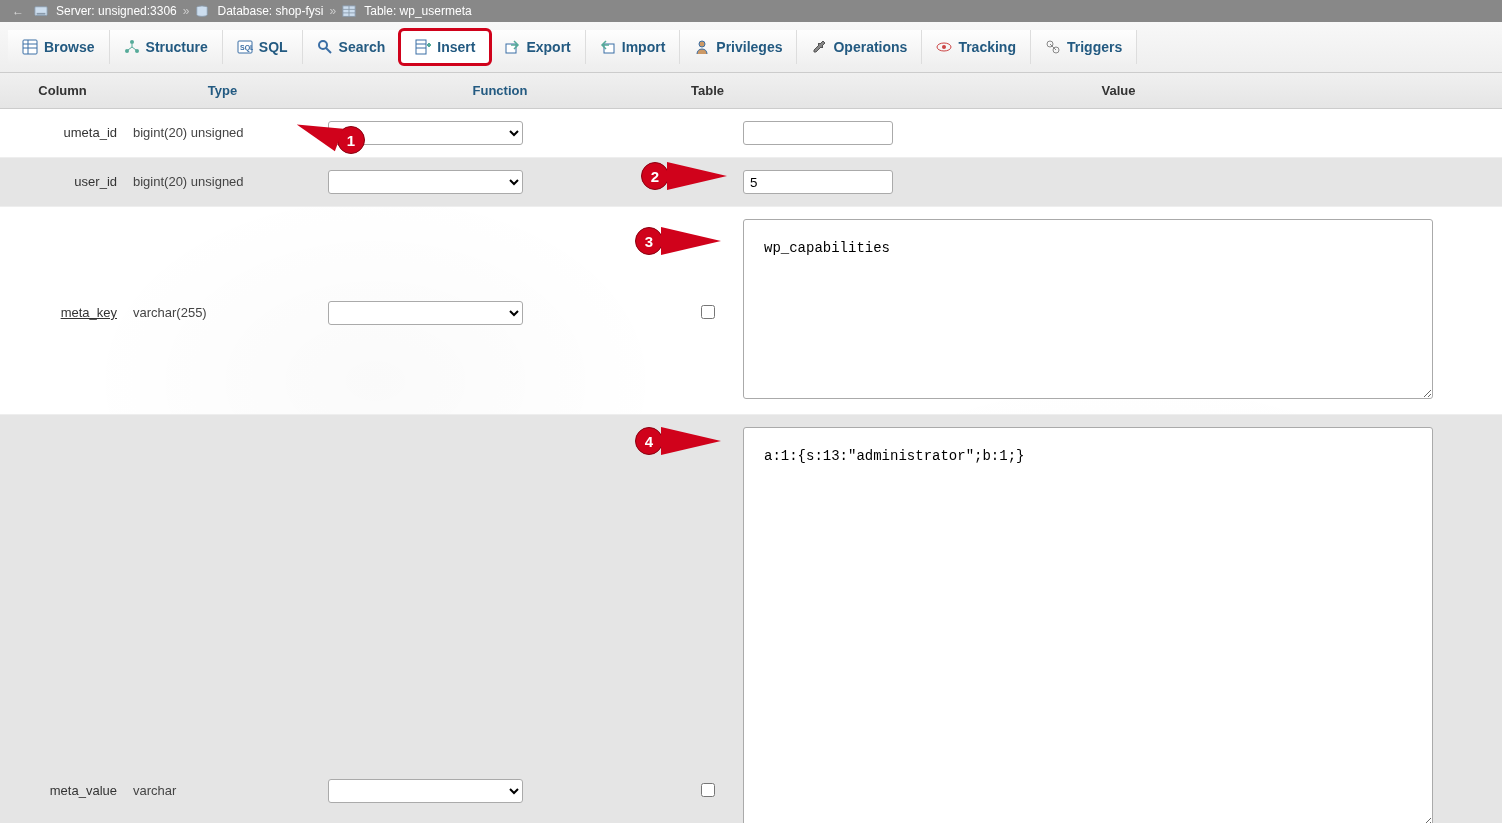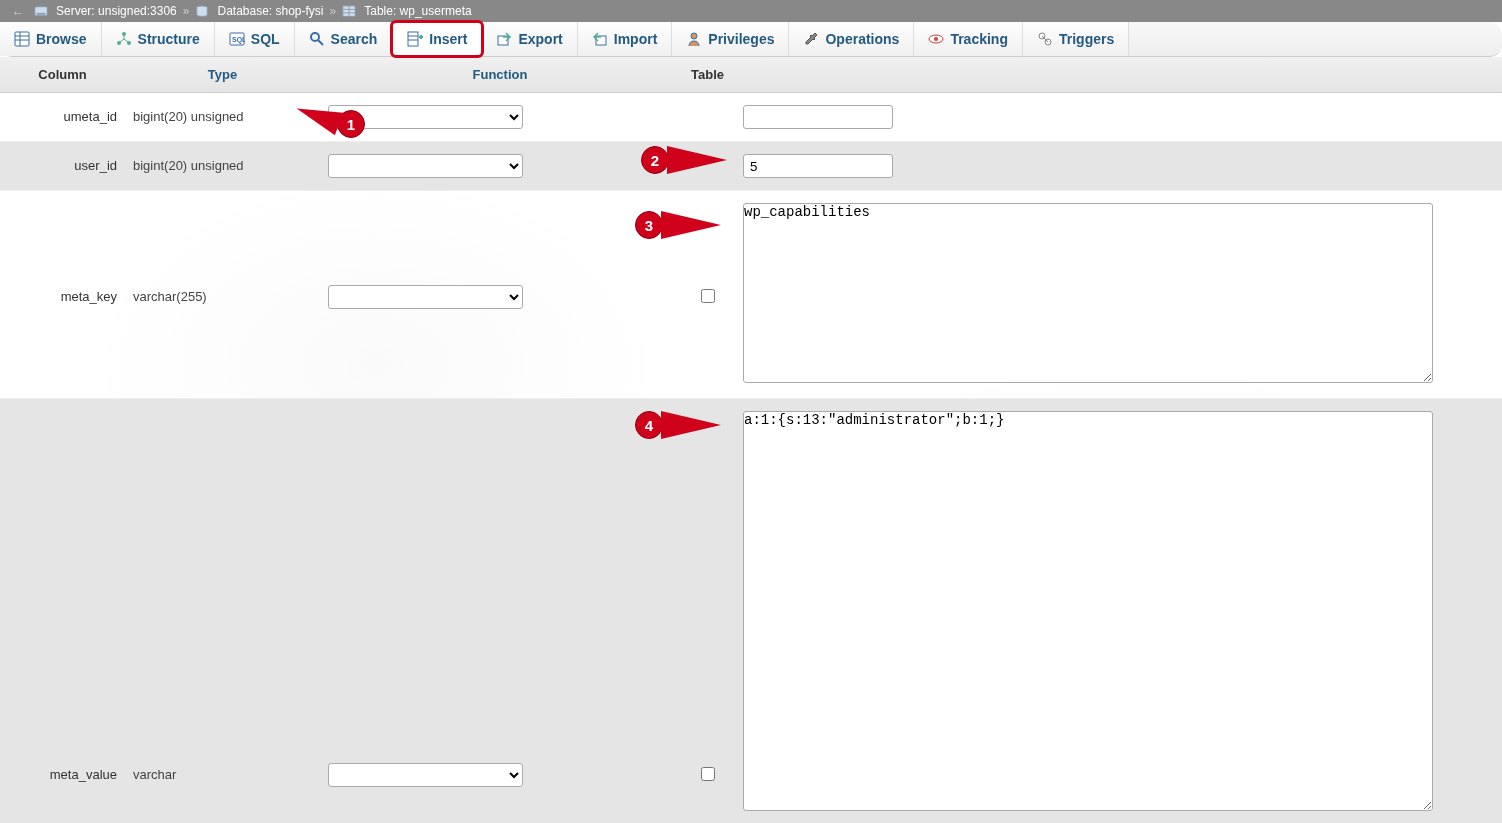--- a/index.html
+++ b/index.html
@@ -18,22 +18,21 @@
     .breadcrumb a { color: #fff; text-decoration: none; }
     .breadcrumb .sep { color: #ccc; }
     .back-arrow { color: #ddd; cursor: pointer; padding: 0 4px; }
     .bc-icon { width: 14px; height: 12px; display: inline-block; vertical-align: middle; margin-right: 2px; }
     
     
     .tabs {
       display: flex;
       background: linear-gradient(#f8f8f8, #eee);
       border-bottom: 1px solid #ccc;
-      padding: 0;
-      border-radius: 13px;
+      padding: 8px;
     }
     .tab {
       display: flex;
       align-items: center;
       gap: 6px;
       padding: 8px 14px;
       border-right: 1px solid #ddd;
       color: #235a81;
       cursor: pointer;
       background: linear-gradient(#fefefe, #f0f0f0);
@@ -95,21 +94,21 @@
       border-radius: 3px;
       padding: 2px 6px;
       background: #fff;
     }
     
     textarea.value-textarea {
       width: 100%;
       max-width: 690px;
       border: 1px solid #aaa;
       border-radius: 3px;
-      padding: 0;
+      padding: 20px;
       font-family: "Courier New", monospace;
       font-size: 14px;
       resize: both;
       background: #fff;
     }
     .ta-medium { height: 180px; }
     .ta-large { height: 400px; }
     
     input[type="checkbox"] {
       width: 14px; height: 14px;
@@ -297,20 +296,21 @@
         <span>1</span>
       </div>
   <div class="callout-arrow"></div>
 </div>
 
 <div class="table-header">
   <div class="th-column">Column</div>
   <div class="th-type">Type</div>
   <div class="th-function">Function</div>
   <div class="th-null">Table</div>
+  <div class="th-value">Value</div>
 </div>
 
 <div class="row">
   <div class="cell-column">umeta_id</div>
   <div class="cell-type">bigint(20) unsigned</div>
   <div class="cell-function"><select class="func-select"></select></div>
   <div class="cell-null"></div>
   <div class="cell-value">
     <input type="text" class="value-input" value="" style="">
   </div>
@@ -326,21 +326,21 @@
       <div class="callout-circle">
             <span>2</span>
           </div>
       <div class="callout-arrow"></div>
     </div>
     <input type="text" class="value-input" value="5" style="">
   </div>
 </div>
 
 <div class="row">
-  <div class="cell-column" style="padding-top:90px !important;">meta_key</div>
+  <div class="cell-column" style="padding-top:90px !important;text-decoration:underline;">meta_key</div>
   <div class="cell-type" style="padding-top:90px !important;">varchar(255)</div>
   <div class="cell-function" style="padding-top:86px;"><select class="func-select"></select></div>
   <div class="cell-null" style="padding-top:90px !important;"><input type="checkbox" style=""></div>
   <div class="cell-value">
     <div class="callout" style="left:-100px; top:12px;">
       <div class="callout-circle">
             <span>3</span>
           </div>
       <div class="callout-arrow"></div>
     </div>

